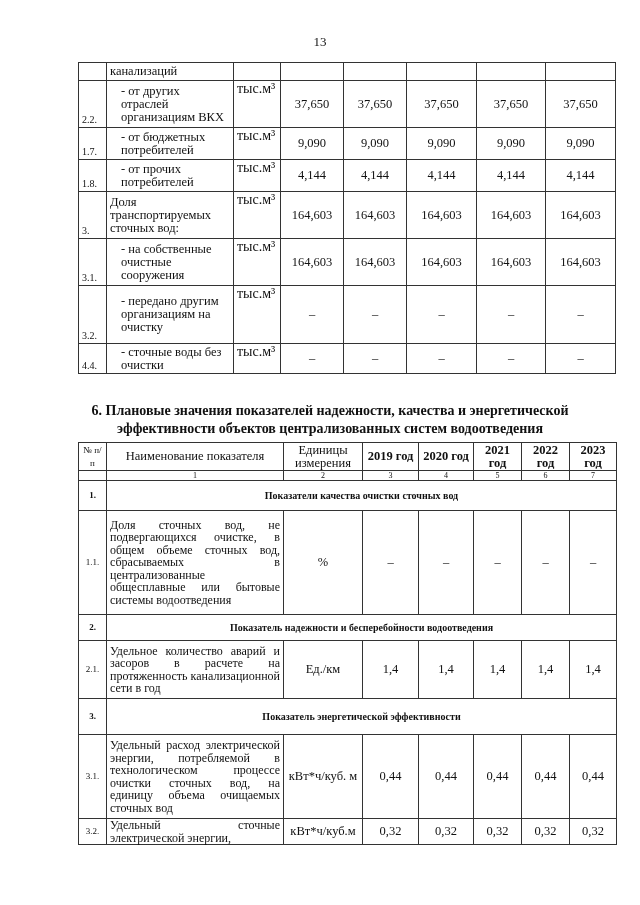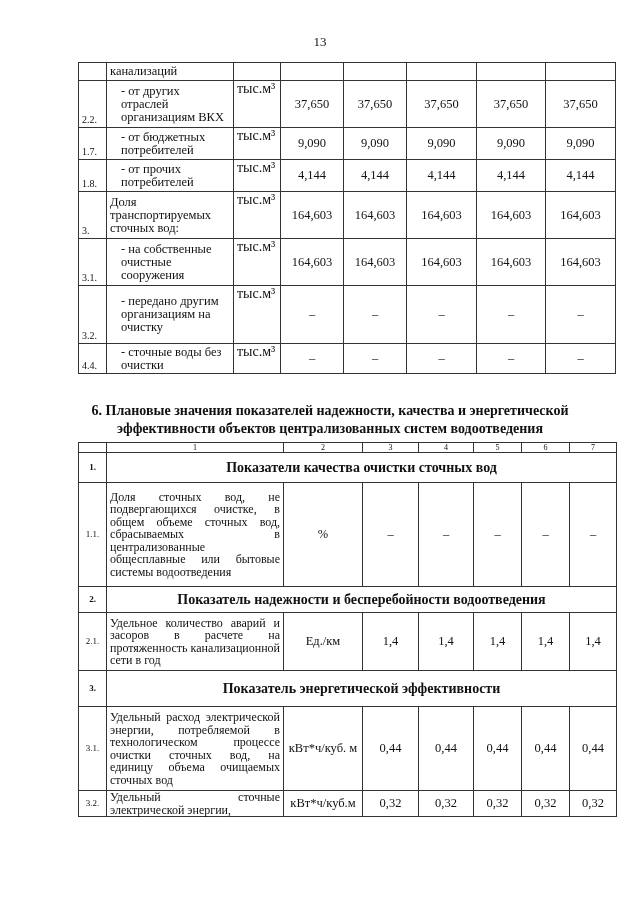--- a/index.html
+++ b/index.html
@@ -15,21 +15,21 @@
   .t1 td.val { text-align:center; }
   .indent { padding-left:14px; }
   .title { position:absolute; top:402px; left:60px; width:540px; text-align:center;
            font-weight:bold; font-size:14px; line-height:18px; }
   .t2 { left:78px; top:442px; }
   .t2 td { text-align:center; }
   .t2 td.num { font-size:9px; }
   .t2 td.name { text-align:justify; text-align-last:left; font-size:12px; line-height:12.5px;margin-top:17px; }
   .t2 td.hdr-year { font-weight:bold; font-size:12.5px; line-height:13px; }
   .t2 td.colnum { font-size:8px; line-height:9px; }
-  .t2 td.section { font-weight:bold; font-size:14px; }
+  .t2 td.section { font-weight:bold; font-size:10px; }
   .t2 td.secnum { font-weight:bold; font-size:9px; }
   .t2-clip { position:absolute; left:0; top:0; width:640px; height:848px; overflow:hidden; }
 </style>
 </head>
 <body>
 
 <div class="page-num">13</div>
 
 <table class="t1">
   <colgroup>
@@ -134,20 +134,30 @@
     <col style="width:28px">
         <col style="width:177px">
         <col style="width:79px">
     <col style="width:56px">
         <col style="width:55px">
         <col style="width:48px">
         <col style="width:48px">
         <col style="width:47px">
   </colgroup>
   <tbody>
+    <tr style="height:28px">
+      <td class="num">№ п/п</td>
+      <td>Наименование показателя</td>
+      <td>Единицы измерения</td>
+      <td class="hdr-year">2019 год</td>
+      <td class="hdr-year">2020 год</td>
+      <td class="hdr-year">2021 год</td>
+      <td class="hdr-year">2022 год</td>
+      <td class="hdr-year">2023 год</td>
+    </tr>
     <tr style="height:10px">
       <td class="colnum"></td>
       <td class="colnum">1</td>
       <td class="colnum">2</td>
       <td class="colnum">3</td>
       <td class="colnum">4</td>
       <td class="colnum">5</td>
       <td class="colnum">6</td>
       <td class="colnum">7</td>
     </tr>

